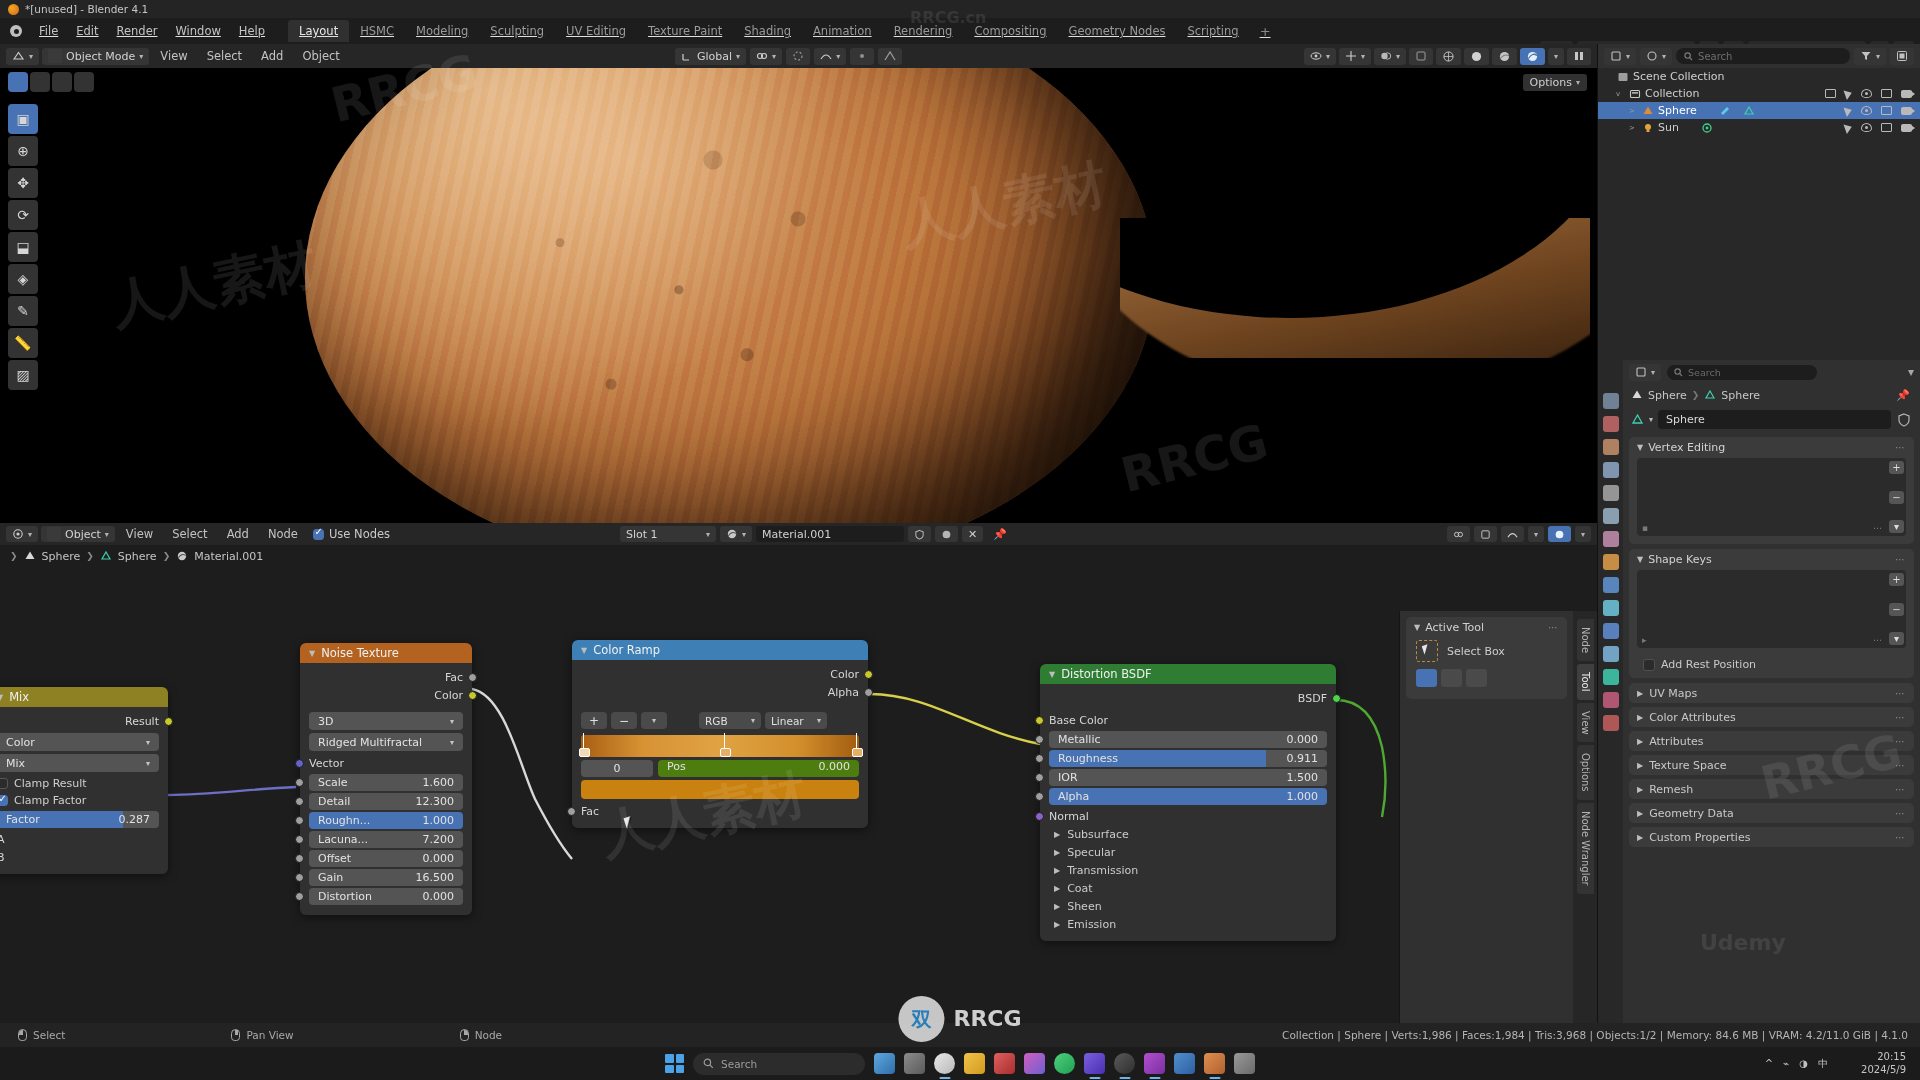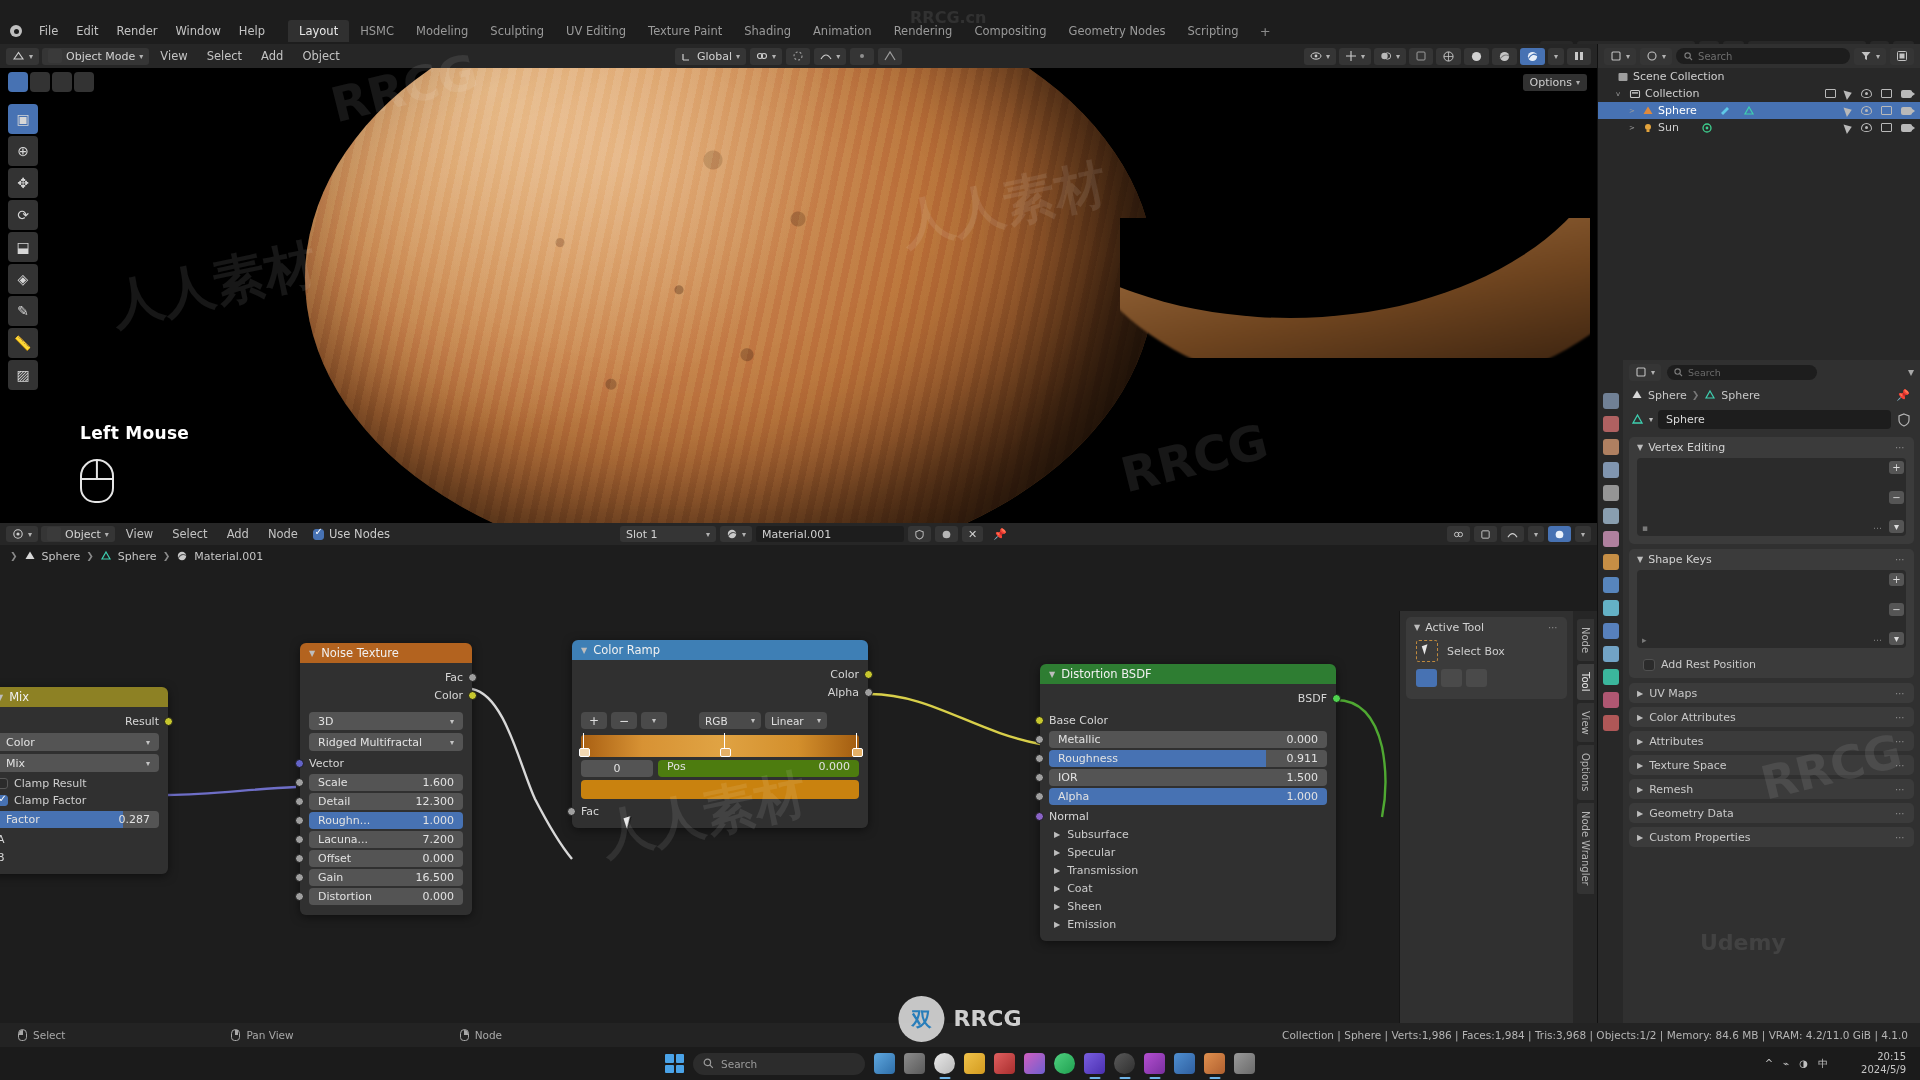--- a/index.html
+++ b/index.html
@@ -19,21 +19,21 @@
     background: #242424; display: flex; align-items: center; padding-left: 8px; gap: 6px;
   }
   .blender-logo {
     width: 11px; height: 11px; border-radius: 50%;
     background: radial-gradient(circle at 35% 35%, #f5a623, #d06b16);
   }
   .titlebar .title { font-size: 10.5px; color: #c6c6c6; }
 
   .menubar {
     position: absolute; top: 18px; left: 0; width: 1920px; height: 26px;
-    background: #1d1d1d; display: flex; align-items: center; padding-left: 6px;
+    background: #1d1d1d; display: flex; align-items: center; padding-left: 6px; text-decoration: underline;
   }
   .menu-logo {
     width: 20px; height: 18px; margin-right: 4px; position: relative;
   }
   .menu-logo::before {
     content:''; position:absolute; left:4px; top:3px; width:12px; height:12px;
     border-radius:50%; background:#bfbfbf;
   }
   .menu-logo::after {
     content:''; position:absolute; left:8px; top:7px; width:5px; height:5px;
@@ -394,20 +394,24 @@
           display:flex; align-items:center; gap:9px; opacity:.85;}
   .wm-circle { width:46px;height:46px;border-radius:50%;background:rgba(255,255,255,.88);
                display:flex;align-items:center;justify-content:center;color:#2b8fd6;font-size:20px;font-weight:bold;}
   .wm-text { color:rgba(255,255,255,.92); font-size:22px; font-weight:bold; line-height:1; }
 </style>
 </head>
 <body>
 
 <div id="app">
 
+  <div class="titlebar">
+    <div class="blender-logo"></div>
+    <div class="title">*[unused] - Blender 4.1</div>
+  </div>
 
   <div class="menubar">
     <div class="menu-logo"></div>
     <div class="menu-item">File</div>
     <div class="menu-item">Edit</div>
     <div class="menu-item">Render</div>
     <div class="menu-item">Window</div>
     <div class="menu-item">Help</div>
     <div class="tabstrip">
       <div class="wtab active">Layout</div>
@@ -604,24 +608,20 @@
         <span class="tool-glyph">✎</span>
       </div>
       <div class="tool-btn">
         <span class="tool-glyph">📏</span>
       </div>
       <div class="tool-btn">
         <span class="tool-glyph">▨</span>
       </div>
     </div>
 
-    <div class="overlay-mouse">
-      <div class="label">Left Mouse</div>
-      <div class="mouse-icon"></div>
-    </div>
 
     <div class="vp-options">
       <span>Options</span>
         <span class="caret">▾</span>
     </div>
   </div>
 
   <div class="outliner">
     <div class="out-header">
       <div class="vph-btn">

